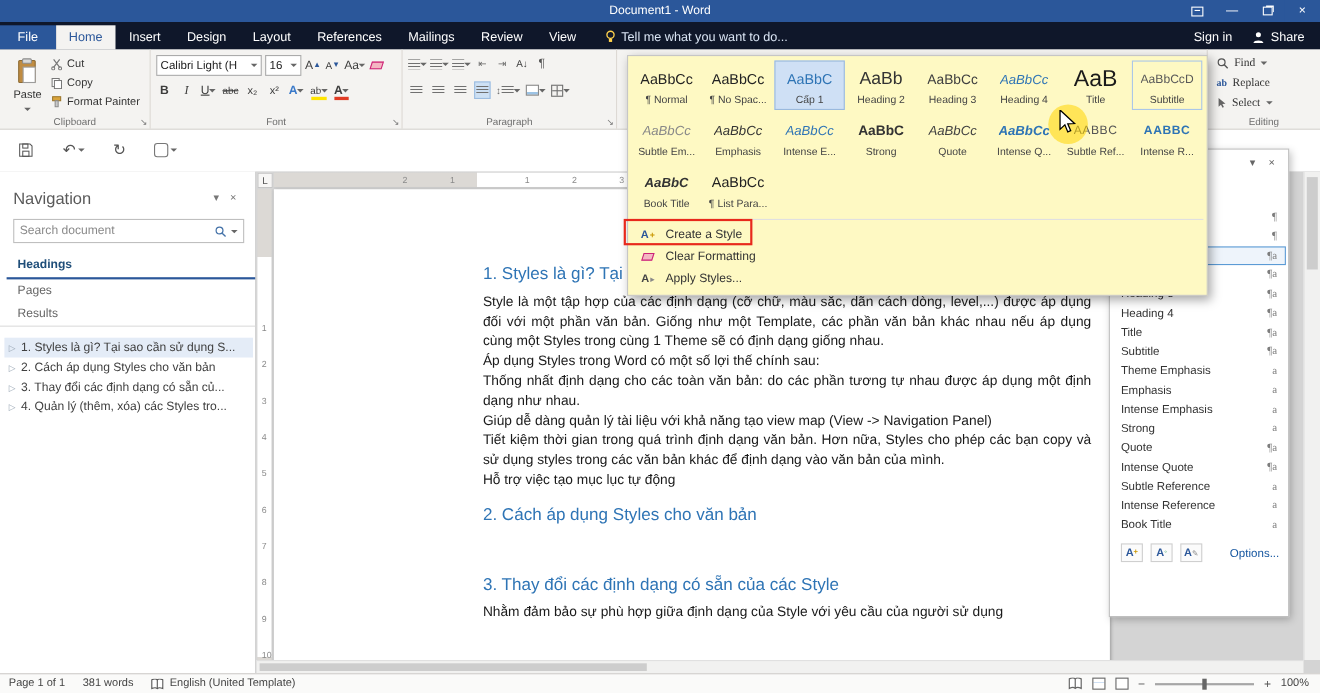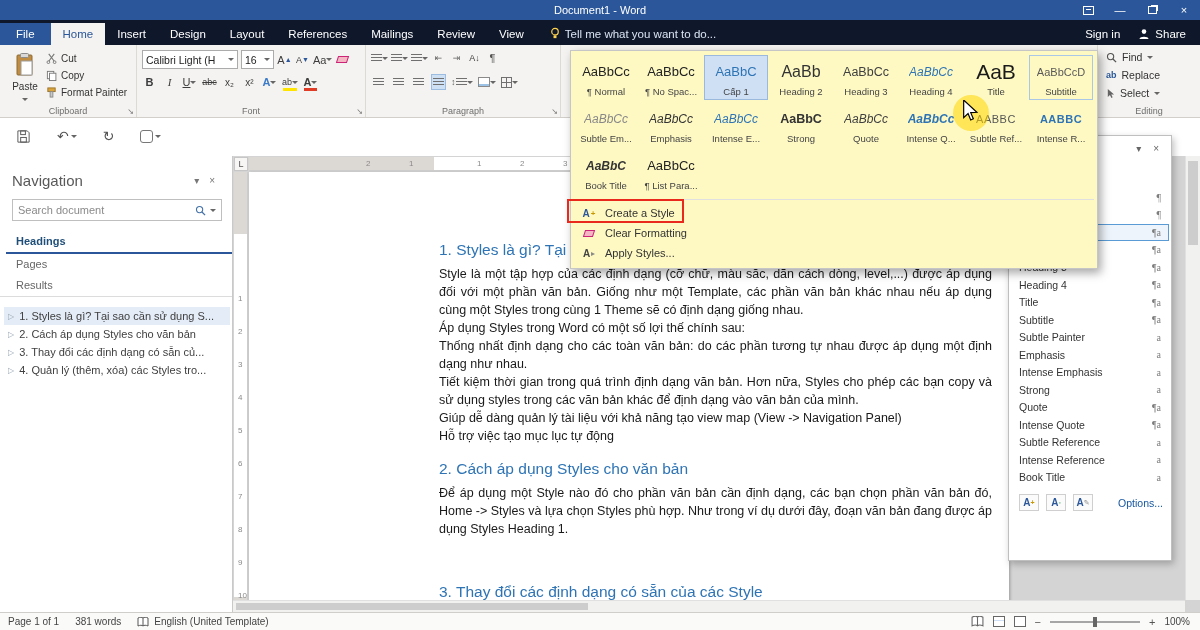--- a/index.html
+++ b/index.html
@@ -53,21 +53,21 @@
   .bar-y::after{content:"";position:absolute;left:1px;right:1px;bottom:-1px;height:3px;background:#ffe400;}
   .bar-r{position:relative;}
   .bar-r::after{content:"";position:absolute;left:1px;right:1px;bottom:-1px;height:3px;background:#e03b24;}
   .ic-lines{width:11px;height:9px;background:repeating-linear-gradient(to bottom,#707070 0,#707070 1px,transparent 1px,transparent 3px);}
   .ic-borders{width:11px;height:11px;border:1px solid #707070;background:
      linear-gradient(#707070,#707070) center/100% 1px no-repeat,
      linear-gradient(#707070,#707070) center/1px 100% no-repeat;}
   .ic-shade{width:12px;height:10px;border:1px solid #8a8a8a;background:linear-gradient(#fff 0 6px,#9cc3e5 6px);}
   .ic-eraser{width:11px;height:7px;background:#f4b6c2;border:1px solid #c27;transform:skewX(-18deg);}
   .active-tgl{background:#cde0f4;border:1px solid #9cbce0;}
-  .ed-row{display:flex;align-items:center;gap:5px;font-size:10.5px;color:#333;height:16px;padding-left:8px;}
+  .ed-row{display:flex;align-items:center;gap:5px;font-size:10.5px;color:#333;height:16px;padding-left:8px;font-family:Liberation Serif, serif;}
   .ed-col{position:absolute;left:0;top:4px;display:flex;flex-direction:column;gap:2px;width:100%;}
 
   
   .qat{position:absolute;left:0;top:118px;width:1200px;height:38px;background:#fff;}
   .qat-inner{display:flex;align-items:center;gap:26px;padding:10px 0 0 16px;}
   .qat-btn{display:flex;align-items:center;color:#555;font-size:14px;gap:2px;}
   .mode-box{width:13px;height:13px;border:1px solid #777;border-radius:3px;}
 
   
   .navpane{position:absolute;left:0;top:156px;width:233px;height:456px;background:#fff;border-right:1px solid #c9c9c9;}
@@ -504,25 +504,24 @@
       <span class="rnum-v" style="top: 353px;">8</span>
       <span class="rnum-v" style="top: 386px;">9</span>
       <span class="rnum-v" style="top: 419px;">10</span>
     </div>
   <div class="page">
     <div class="doc-text">
         <div class="doc-h first">1. Styles là gì? Tại sao cần sử dụng Styles</div>
         <p>Style là một tập hợp của các định dạng (cỡ chữ, màu sắc, dãn cách dòng, level,...) được áp dụng đối với một phần văn bản. Giống như một Template, các phần văn bản khác nhau nếu áp dụng cùng một Styles trong cùng 1 Theme sẽ có định dạng giống nhau.</p>
         <p>Áp dụng Styles trong Word có một số lợi thế chính sau:</p>
         <p>Thống nhất định dạng cho các toàn văn bản: do các phần tương tự nhau được áp dụng một định dạng như nhau.</p>
+        <p>Giúp dễ dàng quản lý tài liệu với khả năng tạo view map (View -&gt; Navigation Panel)</p>
         <p>Tiết kiệm thời gian trong quá trình định dạng văn bản. Hơn nữa, Styles cho phép các bạn copy và sử dụng styles trong các văn bản khác để định dạng vào văn bản của mình.</p>
-        <p>Giúp dễ dàng quản lý tài liệu với khả năng tạo view map (View -&gt; Navigation Panel)</p>
         <p>Hỗ trợ việc tạo mục lục tự động</p>
         <div class="doc-h">2. Cách áp dụng Styles cho văn bản</div>
-        <p>Để áp dụng một Style nào đó cho phần văn bản cần định dạng, các bạn chọn phần văn bản đó, Home -&gt; Styles và lựa chọn Styles phù hợp. Như trong ví dụ dưới đây, đoạn văn bản đang được áp dụng Styles Heading 1.</p>
         <div class="doc-h gap">3. Thay đổi các định dạng có sẵn của các Style</div>
         <p>Nhằm đảm bảo sự phù hợp giữa định dạng của Style với yêu cầu của người sử dụng</p>
       </div>
   </div>
   <div class="vscroll">
       <div class="vthumb"></div>
     </div>
   <div class="hscroll">
       <div class="hthumb"></div>
     </div>
@@ -564,21 +563,21 @@
       </div>
       <div class="pane-row">
         <span class="pane-name">Title</span>
         <span class="pane-mark">¶a</span>
       </div>
       <div class="pane-row">
         <span class="pane-name">Subtitle</span>
         <span class="pane-mark">¶a</span>
       </div>
       <div class="pane-row">
-        <span class="pane-name">Subtle Painter</span>
+        <span class="pane-name">Theme Emphasis</span>
         <span class="pane-mark">a</span>
       </div>
       <div class="pane-row">
         <span class="pane-name">Emphasis</span>
         <span class="pane-mark">a</span>
       </div>
       <div class="pane-row">
         <span class="pane-name">Intense Emphasis</span>
         <span class="pane-mark">a</span>
       </div>

